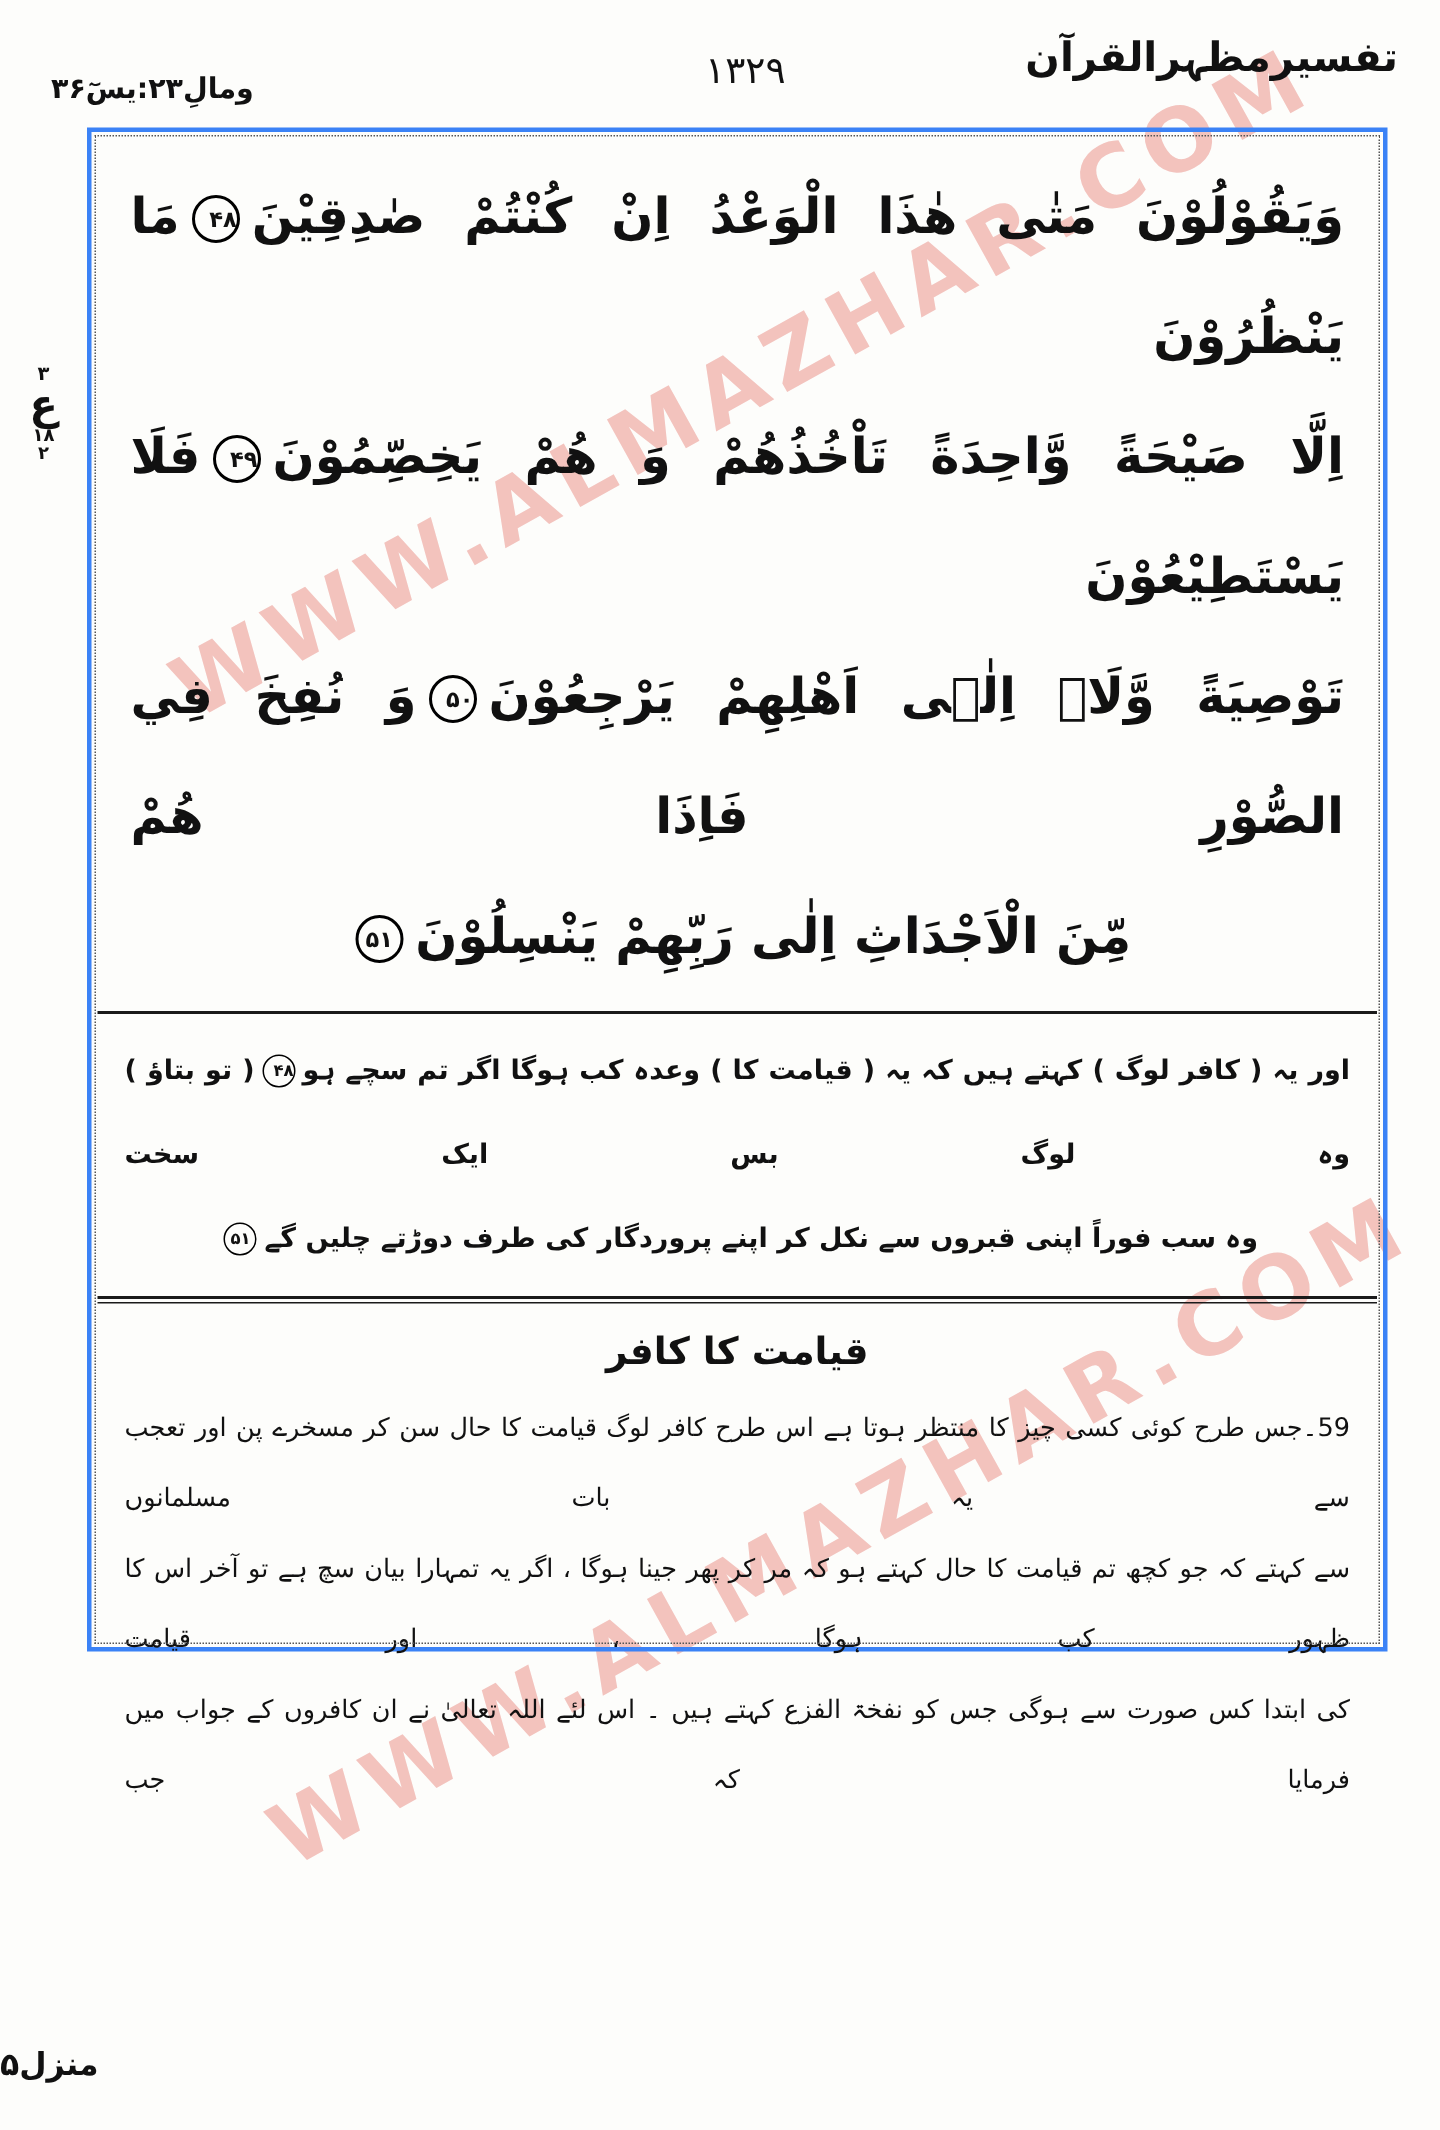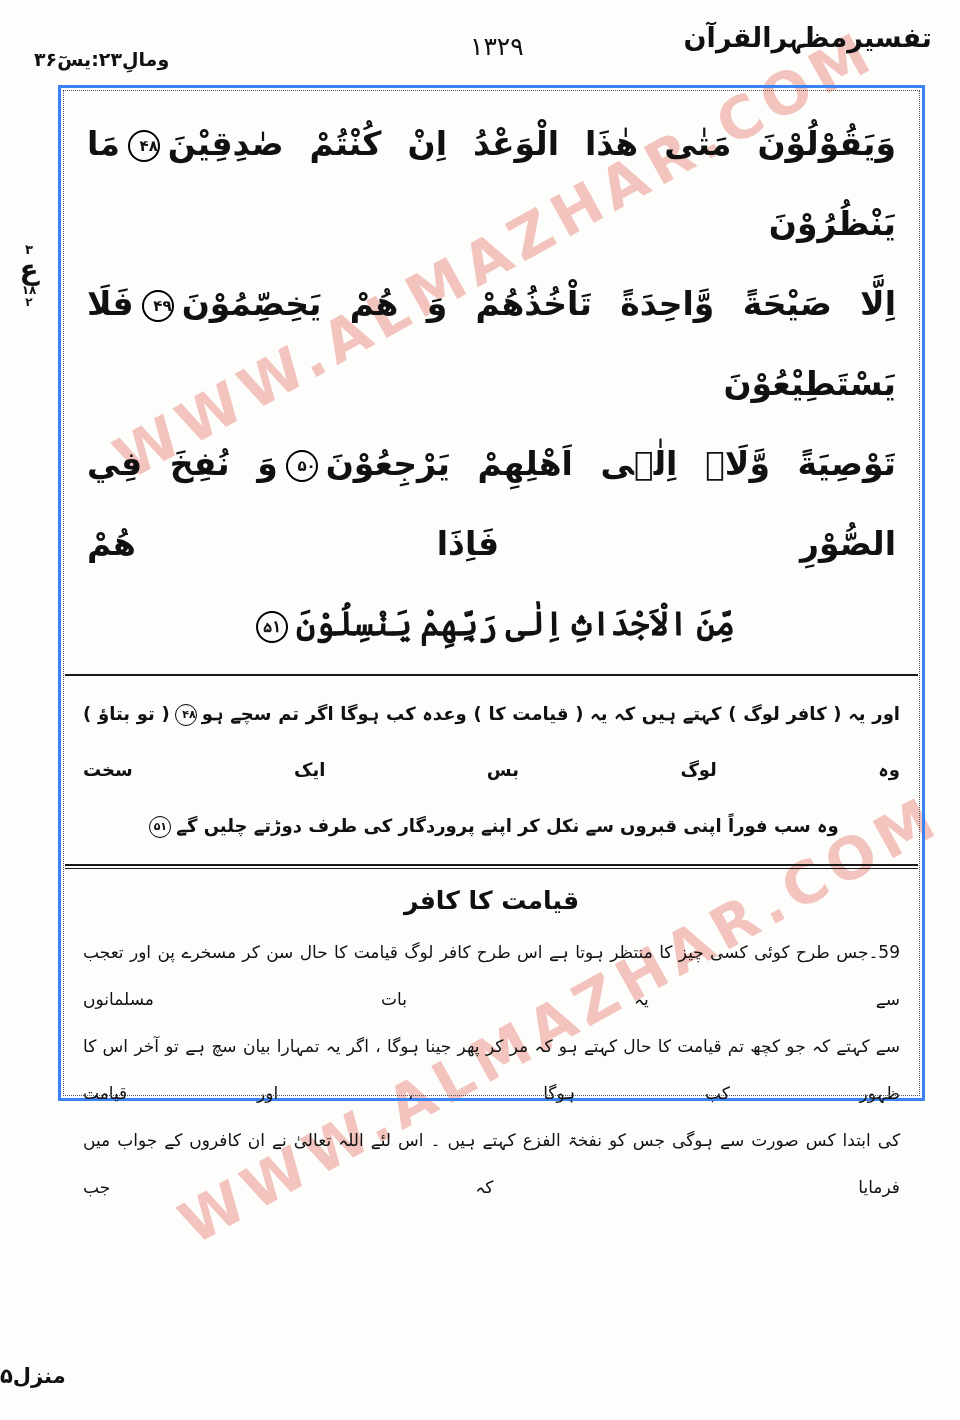--- a/index.html
+++ b/index.html
@@ -63,21 +63,21 @@
   }
   
   .quran-section { padding:16px 26px 6px 26px; }
   .quran-line {
     direction:rtl;
     font-size:33px; font-weight:bold;
     line-height:80px;
     text-align:justify; text-align-last:justify;
     white-space:normal;
   }
-  .quran-line.center { text-align:center; text-align-last:center;font-family:Liberation Serif, serif; }
+  .quran-line.center { text-align:center; text-align-last:center; }
   .ayah-badge {
     display:inline-block;
     width:32px; height:32px; line-height:28px;
     border:2px solid #000; border-radius:50%;
     font-size:15px; text-align:center;
     vertical-align:middle; margin:0 8px;
   }
   
   .divider-single { border-top:2px solid #1a1a1a; margin:4px 4px 0 4px; }
   .translation-section { padding:10px 22px 8px 22px; }

